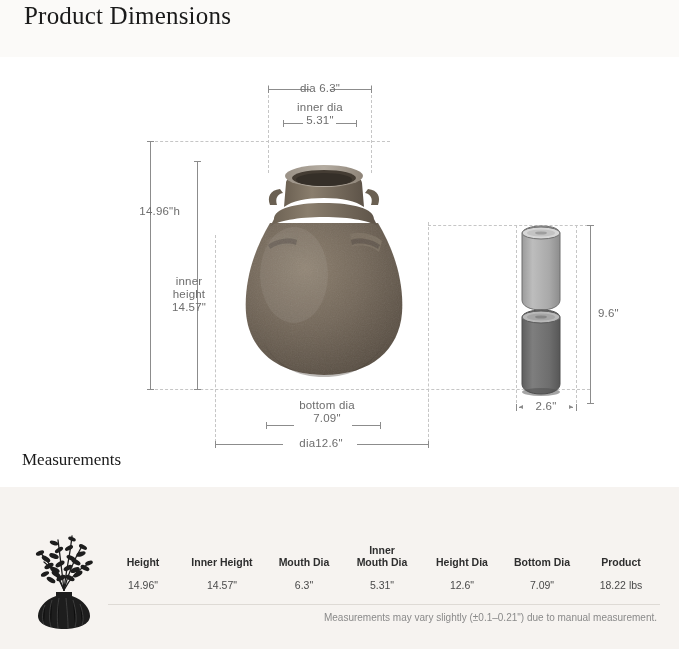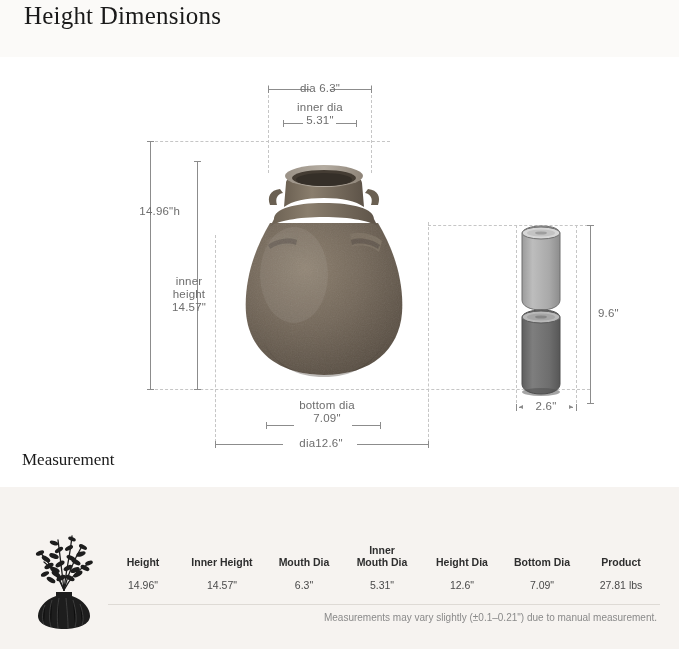--- a/index.html
+++ b/index.html
@@ -89,21 +89,21 @@
     position: absolute; right: 22px; top: 612px;
     font-size: 10px; color: #8a8a8a;
   }
 </style>
 </head>
 <body>
 
 <div class="band-top"></div>
 <div class="band-bottom"></div>
 
-<div class="page-title">Height Dimensions</div>
+<div class="page-title">Product Dimensions</div>
 
 <div class="stage">
 
   <div class="guide v" style="left:268px; top:28px; height:88px;"></div>
   <div class="guide v" style="left:371px; top:28px; height:88px;"></div>
 
   <div class="guide h" style="left:150px; top:84px; width:240px;"></div>
 
   <div class="guide v" style="left:215px; top:178px; height:212px;"></div>
   <div class="guide v" style="left:428px; top:165px; height:225px;"></div>
@@ -248,21 +248,21 @@
 
   <div class="mline h" style="left:519px; top:350px; width:54px;"></div>
   <div class="tick v" style="left:516px; top:347px;"></div>
   <div class="tick v" style="left:576px; top:347px;"></div>
   <div class="arw left" style="left:519px; top:346.5px;"></div>
   <div class="arw right" style="left:567px; top:346.5px;"></div>
   <div class="dim-label" style="left:523px; top:343px; width:46px; background:#ffffff;">2.6"</div>
 
 </div>
 
-<div class="section-title">Measurement</div>
+<div class="section-title">Measurements</div>
 
 <div class="plant-icon">
   <svg width="92" height="118" viewBox="0 0 92 118">
     <g stroke="#1d1d1d" stroke-width="1.3" fill="none" stroke-linecap="round">
 
       <path d="M46 78 C44 60 42 44 40 28"></path>
       <path d="M46 78 C50 62 56 48 64 34"></path>
       <path d="M46 78 C40 64 32 52 22 40"></path>
       <path d="M46 78 C48 58 52 44 54 24"></path>
       <path d="M46 78 C42 66 34 56 26 50"></path>
@@ -324,18 +324,18 @@
     <div class="th c5">Bottom Dia</div>
     <div class="th c6">Product</div>
   </div>
   <div class="trow row-data">
     <div class="td c0">14.96"</div>
     <div class="td c1">14.57"</div>
     <div class="td c2">6.3"</div>
     <div class="td c3">5.31"</div>
     <div class="td c4">12.6"</div>
     <div class="td c5">7.09"</div>
-    <div class="td c6">27.81 lbs</div>
+    <div class="td c6">18.22 lbs</div>
   </div>
 </div>
 
 <div class="divider"></div>
 <div class="note">Measurements may vary slightly (±0.1–0.21") due to manual measurement.</div>
 
 </body></html>

